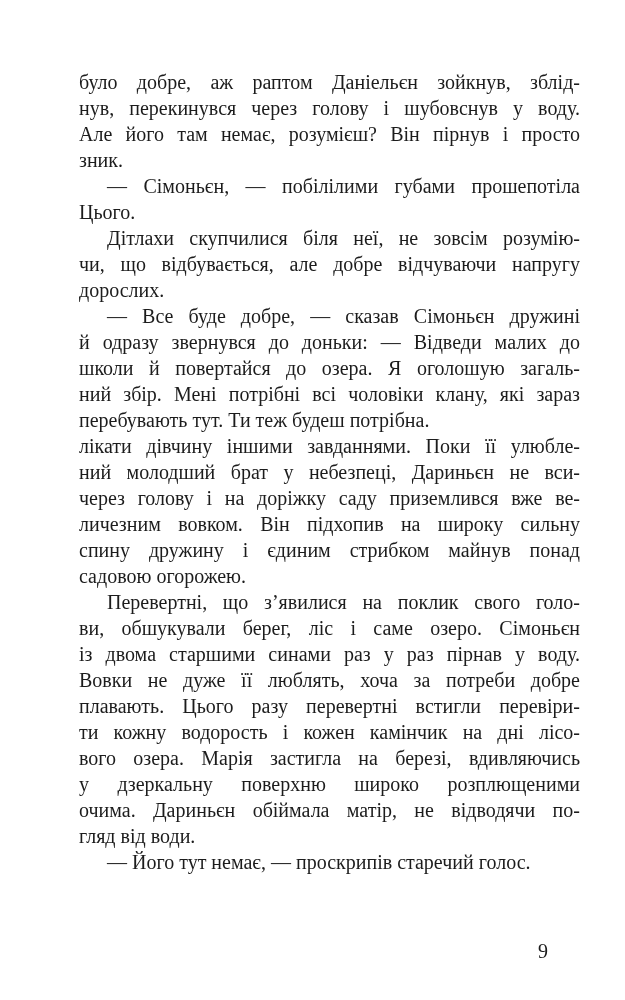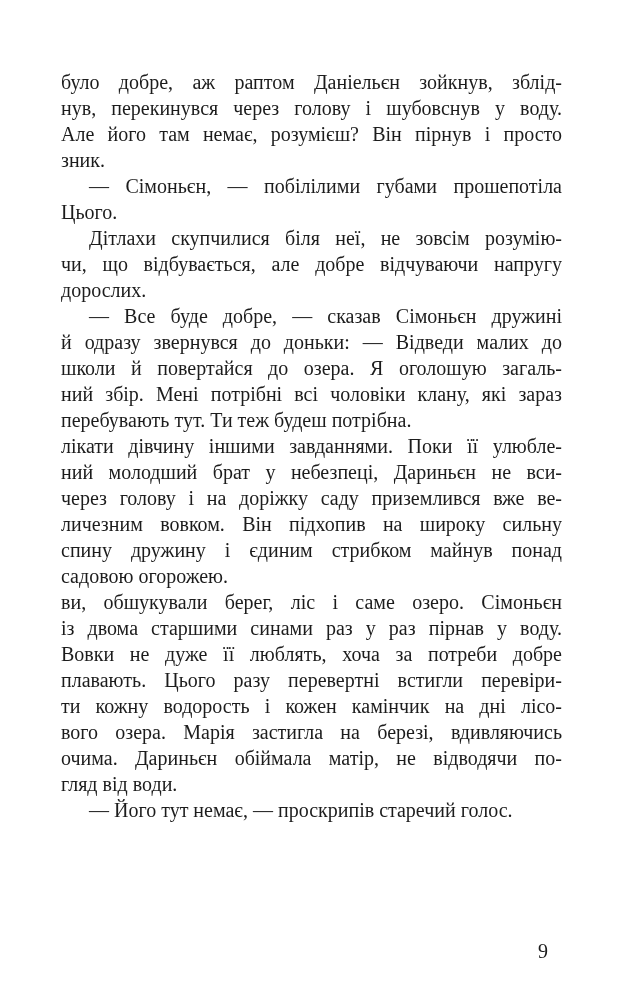--- a/index.html
+++ b/index.html
@@ -11,21 +11,21 @@
     position: relative;
     width: 625px;
     height: 1000px;
     background: #ffffff;
     overflow: hidden;
     font-family: "Liberation Serif", "DejaVu Serif", serif;
     color: #1c1c1c;
   }
   .text-block {
     position: absolute;
-    left: 61px;
+    left: 79px;
     top: 69px;
     width: 501px;
     font-size: 20px;
     line-height: 26px;
   }
   .text-line {
     text-align: justify;
     text-align-last: justify;
     -moz-text-align-last: justify;
     white-space: normal;
@@ -66,24 +66,26 @@
       <div class="text-line">й одразу звернувся до доньки: — Відведи малих до</div>
       <div class="text-line">школи й повертайся до озера. Я оголошую загаль-</div>
       <div class="text-line">ний збір. Мені потрібні всі чоловіки клану, які зараз</div>
       <div class="text-line last">перебувають тут. Ти теж будеш потрібна.</div>
       <div class="text-line">лікати дівчину іншими завданнями. Поки її улюбле-</div>
       <div class="text-line">ний молодший брат у небезпеці, Дариньєн не вси-</div>
       <div class="text-line">через голову і на доріжку саду приземлився вже ве-</div>
       <div class="text-line">личезним вовком. Він підхопив на широку сильну</div>
       <div class="text-line">спину дружину і єдиним стрибком майнув понад</div>
       <div class="text-line last">садовою огорожею.</div>
+      <div class="text-line indent">Перевертні, що з’явилися на поклик свого голо-</div>
       <div class="text-line">ви, обшукували берег, ліс і саме озеро. Сімоньєн</div>
       <div class="text-line">із двома старшими синами раз у раз пірнав у воду.</div>
       <div class="text-line">Вовки не дуже її люблять, хоча за потреби добре</div>
       <div class="text-line">плавають. Цього разу перевертні встигли перевіри-</div>
       <div class="text-line">ти кожну водорость і кожен камінчик на дні лісо-</div>
       <div class="text-line">вого озера. Марія застигла на березі, вдивляючись</div>
+      <div class="text-line">у дзеркальну поверхню широко розплющеними</div>
       <div class="text-line">очима. Дариньєн обіймала матір, не відводячи по-</div>
       <div class="text-line last">гляд від води.</div>
       <div class="text-line indent last">— Його тут немає, — проскрипів старечий голос.</div>
     </div>
   <div class="page-number">9</div>
 </div>
 
 </body></html>

